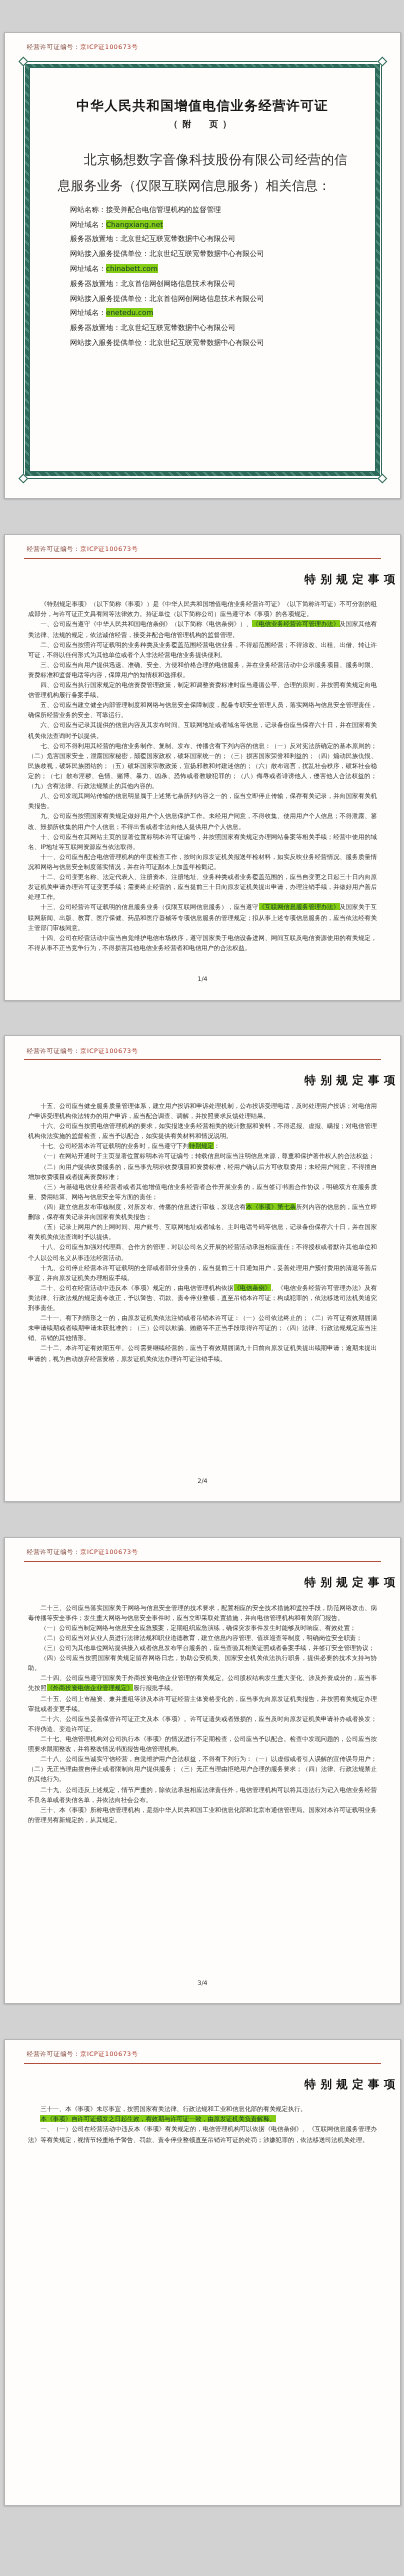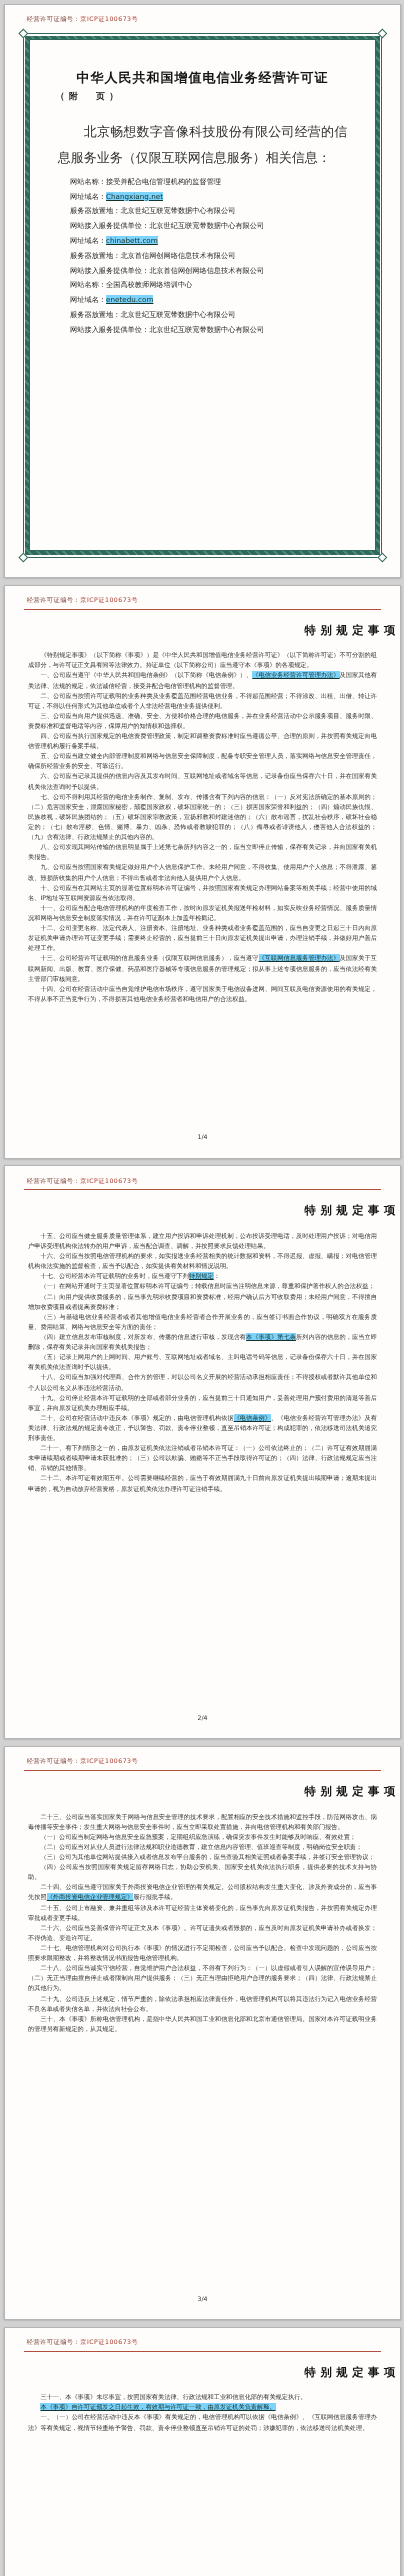--- a/index.html
+++ b/index.html
@@ -12,25 +12,26 @@
   }
   .canvas {
     display: flex;
     flex-direction: column;
     gap: 6.7px;
     padding: 4.1px;
     min-height: 2873px;
   }
   .page {
     position: relative;
-    height: 574px;
+    height: 467px;
     background: #fefdfb;
     border: 0.5px solid #b5b5b5;
     box-shadow: 0 0.5px 2.1px rgba(0,0,0,.28);
     overflow: hidden;
+    margin-top: 28px;
   }
   .page-header {
     position: absolute;
     top: 10.3px;
     left: 21.6px;
     font-size: 6.2px;
     letter-spacing: 0.5px;
     color: #7a3b30;
     white-space: nowrap;
   }
@@ -71,42 +72,42 @@
   .lic-title {
     margin: 7.2px 0 4.1px 0;
     text-align: center;
     font-family: "DejaVu Serif", serif;
     font-weight: bold;
     font-size: 13px;
     letter-spacing: 1px;
     color: #161616;
   }
   .lic-subtitle {
-    text-align: left;
+    text-align: center;
     font-size: 8.8px;
     font-weight: bold;
     letter-spacing: 4.6px;
     color: #161616;
     margin-bottom: 15.5px;
   }
   .lic-intro {
     margin: 0 2.1px 3.1px 2.1px;
     font-size: 13px;
     line-height: 2.05;
     text-indent: 2em;
     text-align: justify;
   }
   .entry-line {
     font-size: 7.2px;
     line-height: 2.05;
     padding-left: 2em;
   }
   .entry-label { color: #222; }
   .entry-value { color: #222; }
-  .hl { background: #7dd3fc; color: #13332c; text-decoration: underline; }
+  .hl { background: #84cc16; color: #13332c; }
 
   
   .rule {
     position: absolute;
     top: 23px; left: 18.5px; right: 18.5px;
     border-top: 1px solid #b24e3c;
   }
   .prov-title {
     margin: 37px 0 0 0;
     text-align: right;
@@ -150,21 +151,20 @@
           <div class="lic-subtitle">（附　页）</div>
           <p class="lic-intro">北京畅想数字音像科技股份有限公司经营的信息服务业务（仅限互联网信息服务）相关信息：</p>
           <div>
               <div class="entry-line"><span class="entry-label">网站名称：</span><span class="entry-value">接受并配合电信管理机构的监督管理</span></div>
               <div class="entry-line"><span class="entry-label">网址域名：</span><span class="entry-value hl">Changxiang.net</span></div>
               <div class="entry-line"><span class="entry-label">服务器放置地：</span><span class="entry-value">北京世纪互联宽带数据中心有限公司</span></div>
               <div class="entry-line"><span class="entry-label">网站接入服务提供单位：</span><span class="entry-value">北京世纪互联宽带数据中心有限公司</span></div>
               <div class="entry-line"><span class="entry-label">网址域名：</span><span class="entry-value hl">chinabett.com</span></div>
               <div class="entry-line"><span class="entry-label">服务器放置地：</span><span class="entry-value">北京首信网创网络信息技术有限公司</span></div>
               <div class="entry-line"><span class="entry-label">网站接入服务提供单位：</span><span class="entry-value">北京首信网创网络信息技术有限公司</span></div>
-              <div class="entry-line"><span class="entry-label">网站名称：</span><span class="entry-value">全国高校教师网络培训中心</span></div>
               <div class="entry-line"><span class="entry-label">网址域名：</span><span class="entry-value hl">enetedu.com</span></div>
               <div class="entry-line"><span class="entry-label">服务器放置地：</span><span class="entry-value">北京世纪互联宽带数据中心有限公司</span></div>
               <div class="entry-line"><span class="entry-label">网站接入服务提供单位：</span><span class="entry-value">北京世纪互联宽带数据中心有限公司</span></div>
             </div>
         </div>
       </div>
     </div>
   </section>
 
   <section class="page">

